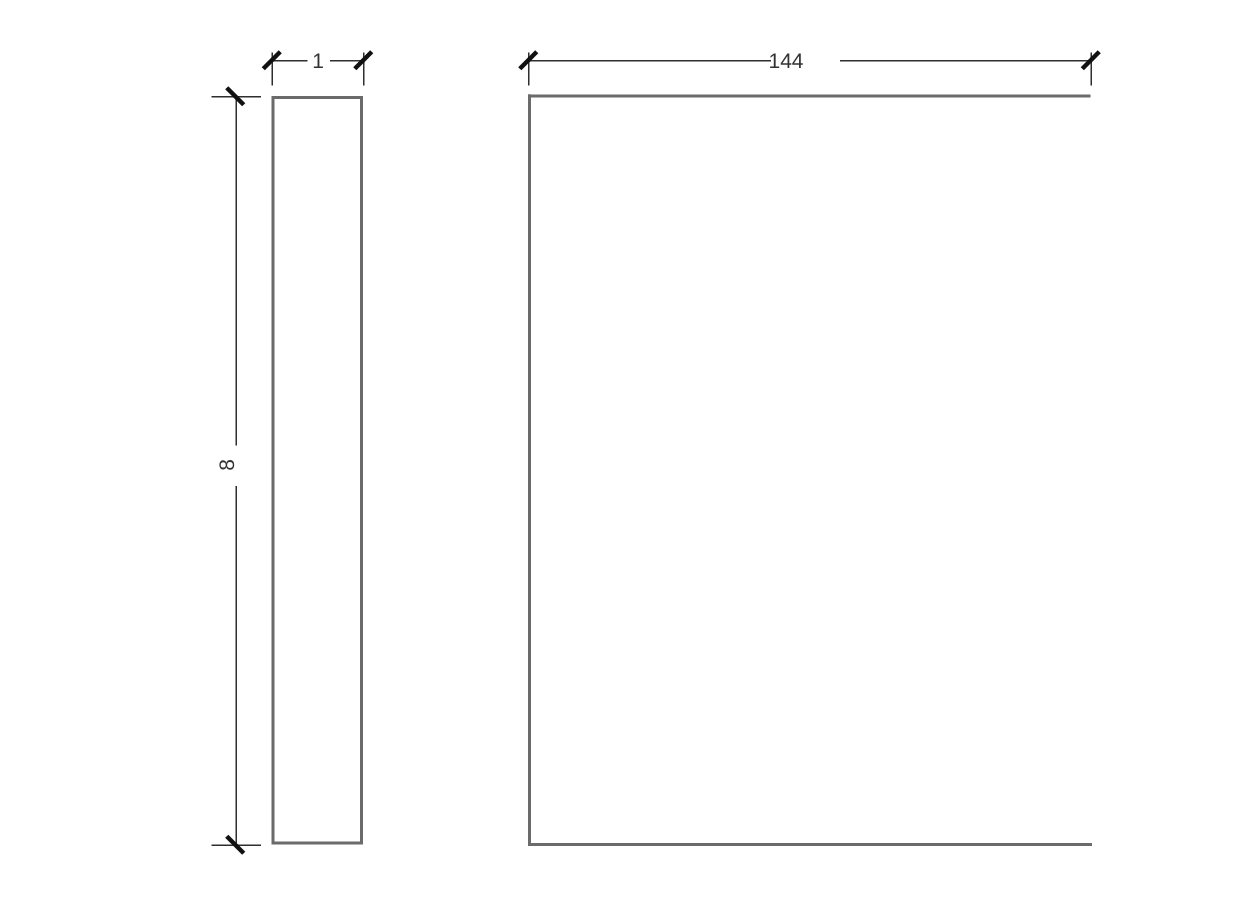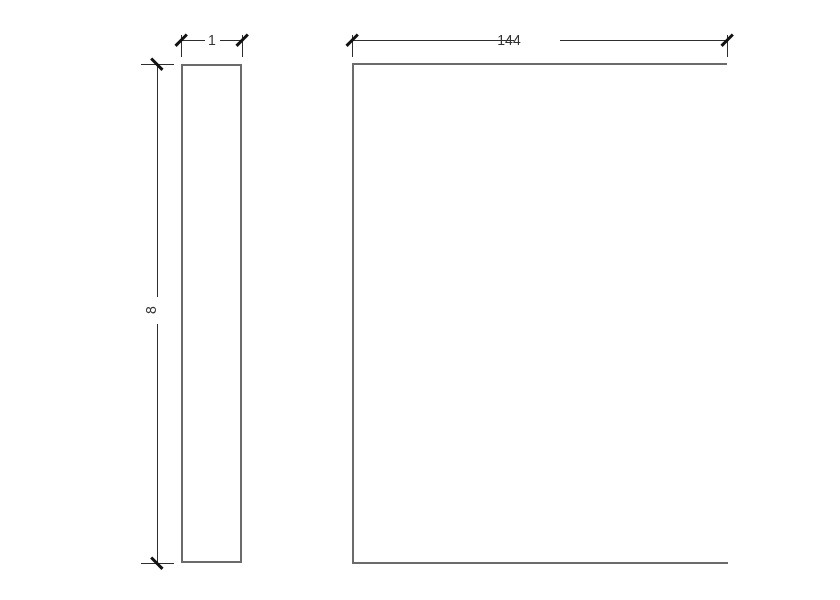--- a/index.html
+++ b/index.html
@@ -68,15 +68,15 @@
   <div class="shape-edge" style="left:352px;top:63px;width:375px;height:2px;"></div>
   <div class="shape-edge" style="left:352px;top:63px;width:2px;height:501px;"></div>
   <div class="shape-edge" style="left:352px;top:562px;width:376px;height:2px;"></div>
 
   <div class="ext-line" style="left:351.5px;top:35px;width:1px;height:22px;"></div>
   <div class="ext-line" style="left:726.5px;top:35px;width:1px;height:22px;"></div>
   <div class="dim-line" style="left:352px;top:39.5px;width:162px;height:1px;"></div>
   <div class="dim-line" style="left:560px;top:39.5px;width:167px;height:1px;"></div>
   <div class="tick fwd" style="left:352px;top:40px;"></div>
   <div class="tick fwd" style="left:727px;top:40px;"></div>
-  <div class="dim-label" style="left:509px;top:40px;">144</div>
+  <div class="dim-label" style="left:524px;top:40px;">144</div>
 
 </div>
 
 </body></html>

